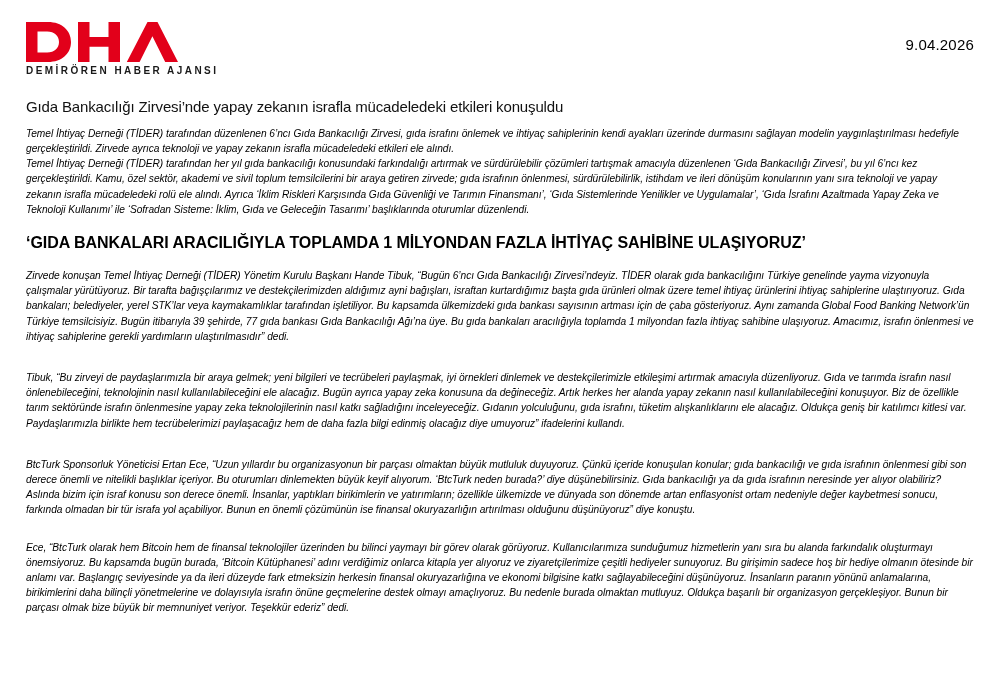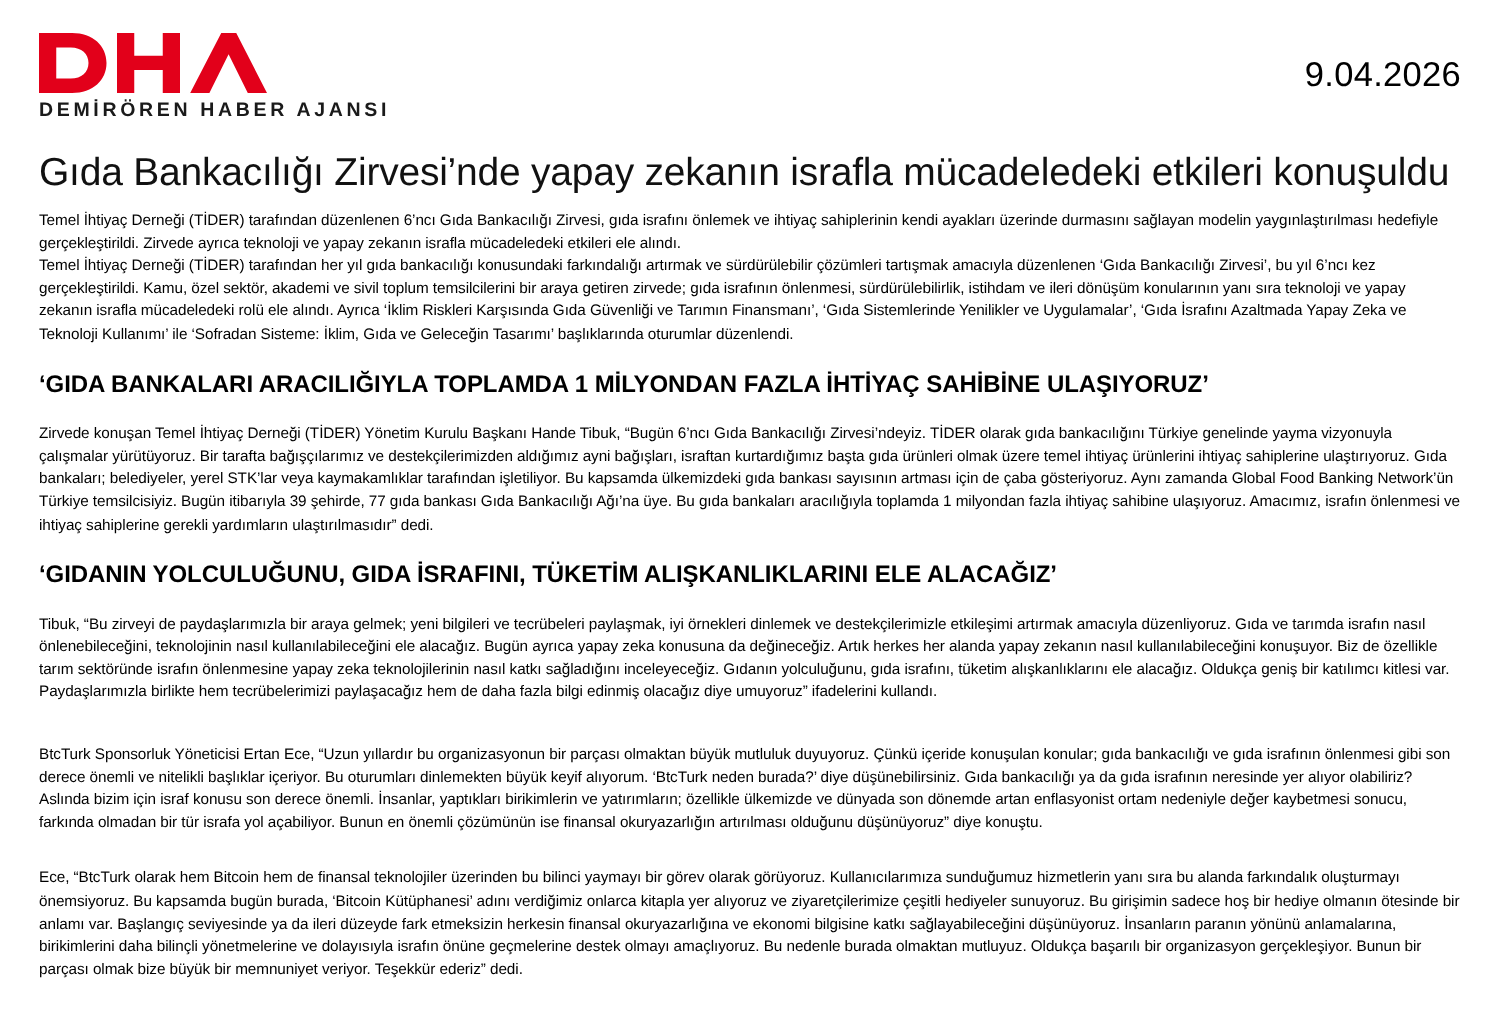--- a/index.html
+++ b/index.html
@@ -39,58 +39,59 @@
     user-select: none;
   }
 
   .logo-mark {
     display: block;
     line-height: 0;
   }
 
   .logo-tagline {
     margin-top: 3px;
-    font-size: 13px;
+    font-size: 10px;
     font-weight: 700;
     letter-spacing: 2.45px;
     color: #1a1a1a;
     white-space: nowrap;
     font-family: "Liberation Sans", sans-serif;
   }
 
   .doc-date {
     padding-top: 36px;
-    font-size: 23px;
+    font-size: 15px;
     letter-spacing: 0.2px;
     color: #000;
     white-space: nowrap;
     font-family: "Liberation Sans", sans-serif;
   }
 
   
   .article {
     padding-top: 6px;
   }
 
   .headline {
-    font-size: 26px;
+    font-size: 15px;
     font-weight: 400;
     line-height: 1.25;
     letter-spacing: -0.15px;
     margin: 0 0 9px 0;
     color: #111;
   }
 
   .para {
     font-size: 10.2px;
     line-height: 15.2px;
     letter-spacing: -0.04px;
     margin: 0 0 10px 0;
     text-align: left;
     color: #000;
+    font-style: italic;
   }
 
   .para.tight {
     margin-bottom: 0;
   }
 
   .subhead {
     font-size: 16px;
     font-weight: 700;
     line-height: 15px;
@@ -138,21 +139,20 @@
     <div class="spacer-sm"></div>
 
     <h2 class="subhead">‘GIDA BANKALARI ARACILIĞIYLA TOPLAMDA 1 MİLYONDAN FAZLA İHTİYAÇ SAHİBİNE ULAŞIYORUZ’</h2>
 
     <div class="spacer-sm"></div>
 
     <p class="para">Zirvede konuşan Temel İhtiyaç Derneği (TİDER) Yönetim Kurulu Başkanı Hande Tibuk, “Bugün 6’ncı Gıda Bankacılığı Zirvesi’ndeyiz. TİDER olarak gıda bankacılığını Türkiye genelinde yayma vizyonuyla çalışmalar yürütüyoruz. Bir tarafta bağışçılarımız ve destekçilerimizden aldığımız ayni bağışları, israftan kurtardığımız başta gıda ürünleri olmak üzere temel ihtiyaç ürünlerini ihtiyaç sahiplerine ulaştırıyoruz. Gıda bankaları; belediyeler, yerel STK’lar veya kaymakamlıklar tarafından işletiliyor. Bu kapsamda ülkemizdeki gıda bankası sayısının artması için de çaba gösteriyoruz. Aynı zamanda Global Food Banking Network’ün Türkiye temsilcisiyiz. Bugün itibarıyla 39 şehirde, 77 gıda bankası Gıda Bankacılığı Ağı’na üye. Bu gıda bankaları aracılığıyla toplamda 1 milyondan fazla ihtiyaç sahibine ulaşıyoruz. Amacımız, israfın önlenmesi ve ihtiyaç sahiplerine gerekli yardımların ulaştırılmasıdır” dedi.</p>
 
     <div class="spacer-sm"></div>
 
-    <h2 class="subhead">‘GIDANIN YOLCULUĞUNU, GIDA İSRAFINI, TÜKETİM ALIŞKANLIKLARINI ELE ALACAĞIZ’</h2>
 
     <div class="spacer-sm"></div>
 
     <p class="para">Tibuk, “Bu zirveyi de paydaşlarımızla bir araya gelmek; yeni bilgileri ve tecrübeleri paylaşmak, iyi örnekleri dinlemek ve destekçilerimizle etkileşimi artırmak amacıyla düzenliyoruz. Gıda ve tarımda israfın nasıl önlenebileceğini, teknolojinin nasıl kullanılabileceğini ele alacağız. Bugün ayrıca yapay zeka konusuna da değineceğiz. Artık herkes her alanda yapay zekanın nasıl kullanılabileceğini konuşuyor. Biz de özellikle tarım sektöründe israfın önlenmesine yapay zeka teknolojilerinin nasıl katkı sağladığını inceleyeceğiz. Gıdanın yolculuğunu, gıda israfını, tüketim alışkanlıklarını ele alacağız. Oldukça geniş bir katılımcı kitlesi var. Paydaşlarımızla birlikte hem tecrübelerimizi paylaşacağız hem de daha fazla bilgi edinmiş olacağız diye umuyoruz” ifadelerini kullandı.</p>
 
     <div class="spacer-sm"></div>
 
 
     <div class="spacer-sm"></div>
 

